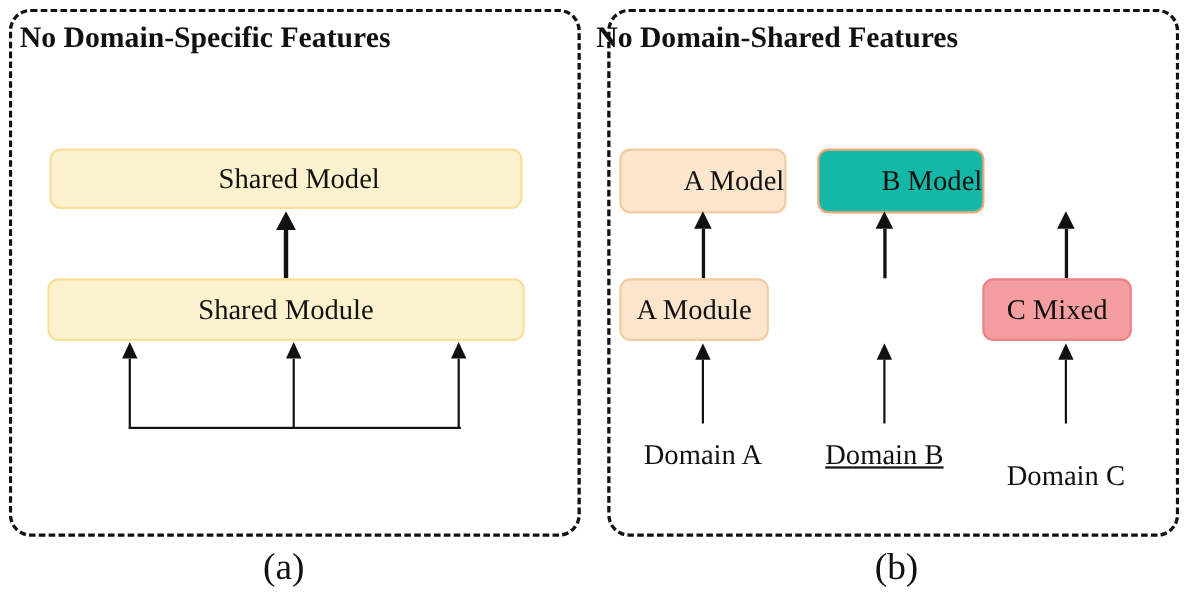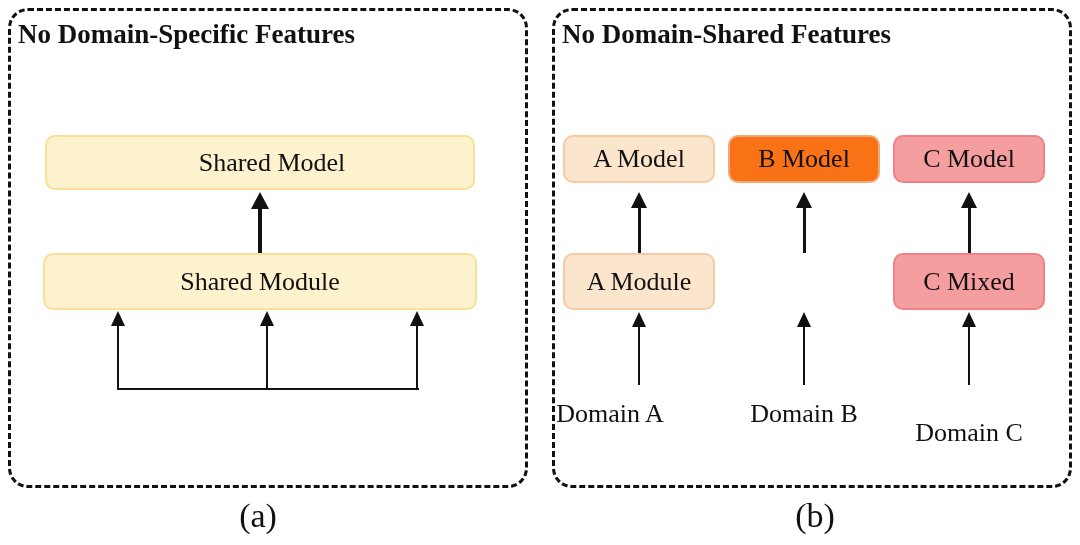--- a/index.html
+++ b/index.html
@@ -13,36 +13,36 @@
     border:3px dashed #111111; border-radius:20px;
     box-sizing:border-box; background:#ffffff;
   }
   .panel-a { left:8px; }
   .panel-b { left:552px; }
   .panel-title {
     position:absolute; top:19px; font-weight:bold; font-size:27px;
     text-align:left; white-space:nowrap;
   }
   .title-a { left:18px; width:485px; }
-  .title-b { left:562px; width:465px; }
+  .title-b { left:542px; width:465px; }
   .box {
     position:absolute; box-sizing:border-box; border-radius:10px;
     display:flex; align-items:center; justify-content:center;
     font-size:26px; border:2px solid;
   }
   .shared-box { background:#FDF2CE; border-color:#F8E09A; }
   .col-a-box  { background:#FBE6CD; border-color:#F4CBA3; }
-  .col-b-box  { background:#f97316; border-color:#EFA977; }
+  .col-b-box  { background:#14b8a6; border-color:#EFA977;margin-left:15px; }
   .col-c-box  { background:#F59EA0; border-color:#EE8286; }
 
   .shared-model  { left:45px; top:135px; width:430px; height:55px;padding-left:24px; }
   .shared-module { left:43px; top:253px; width:434px; height:57px; }
 
-  .model-row  { top:135px; height:48px; width:152px; }
-  .module-row { top:253px; height:57px; width:152px; }
+  .model-row  { top:135px; height:59px; width:152px;justify-content:flex-end; }
+  .module-row { top:253px; height:57px; width:136px; }
   .bx1 { left:563px; } .bx2 { left:728px; } .bx3 { left:893px; }
 
   .arrow { position:absolute; display:flex; flex-direction:column; align-items:center; }
   .arrow .head { width:0; height:0; border-left:8px solid transparent;
                  border-right:8px solid transparent; border-bottom:16px solid #111111; }
   .arrow .shaft { flex:1; background:#111111; }
   .arrow-thick { left:251px; top:192px; width:18px; height:61px; }
   .arrow-thick .head { border-left-width:9px; border-right-width:9px; border-bottom-width:17px; }
   .arrow-thick .shaft { width:4px; }
   .arrow-mid { width:16px; top:192px; height:61px; }
@@ -55,21 +55,21 @@
   .a-up3 { left:410px; top:311px; height:78px; }
   .b-up1 { left:631px; } .b-up2 { left:796px; } .b-up3 { left:961px; }
   .b-lo  { top:312px; height:73px; }
   .b-lo1 { left:632px; } .b-lo2 { left:797px; } .b-lo3 { left:962px; }
 
   .bracket-line { position:absolute; left:117px; top:388px; width:302px; height:2px; background:#111111; }
 
   .free-label { position:absolute; font-size:26px; text-align:center; white-space:nowrap; }
   .mixed-data { left:168px; top:399px; width:200px; }
   .domain-lbl { top:399px; width:160px; }
-  .dom1 { left:530px; } .dom2 { left:724px; } .dom3 { left:889px;margin-top:19px; }
+  .dom1 { left:559px; } .dom2 { left:724px;text-decoration:underline; } .dom3 { left:889px;margin-top:19px; }
 
   .caption { position:absolute; top:497px; width:140px; font-size:34px; text-align:center; }
   .cap-a { left:188px; } .cap-b { left:745px; }
 </style>
 </head>
 <body>
 
 <div class="stage">
 
   <div class="panel panel-a"></div>
@@ -130,23 +130,20 @@
   <div class="arrow arrow-mid b-up2">
     <div class="head"></div>
     <div class="shaft"></div>
   </div>
   <div class="arrow arrow-thin b-lo b-lo2">
     <div class="head"></div>
     <div class="shaft"></div>
   </div>
   <div class="free-label domain-lbl dom2">Domain B</div>
 
-  <div class="box col-c-box model-row bx3">
-    <span>C Model</span>
-  </div>
   <div class="arrow arrow-mid b-up3">
     <div class="head"></div>
     <div class="shaft"></div>
   </div>
   <div class="box col-c-box module-row bx3">
     <span>C Mixed</span>
   </div>
   <div class="arrow arrow-thin b-lo b-lo3">
     <div class="head"></div>
     <div class="shaft"></div>

